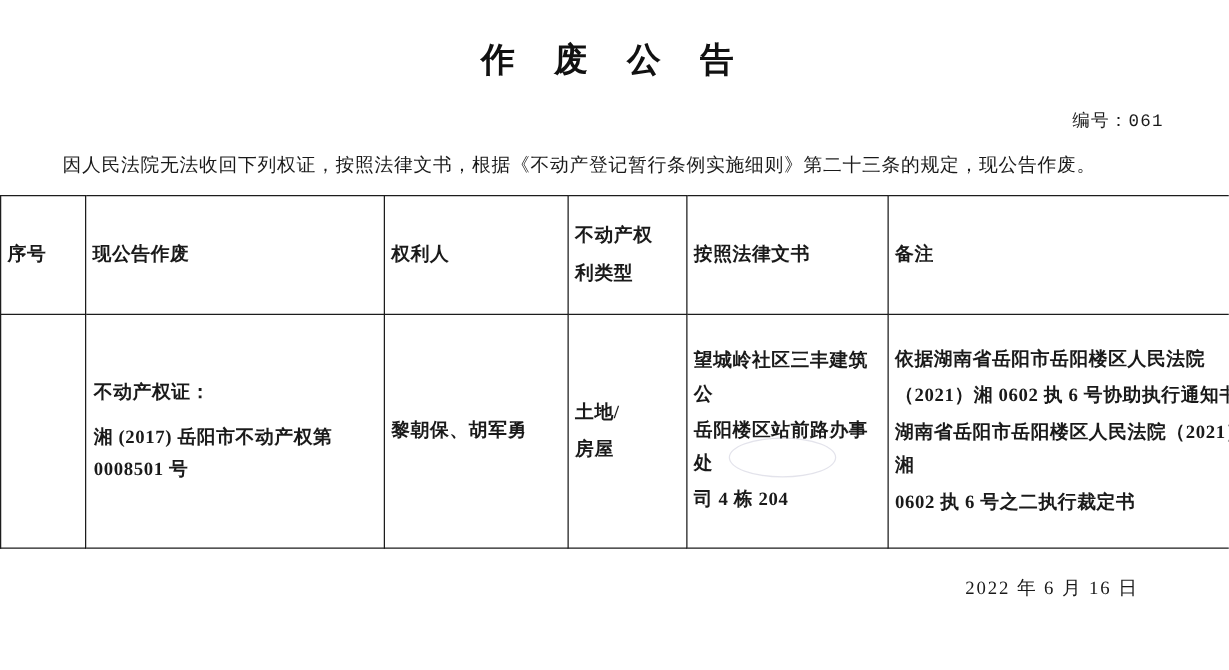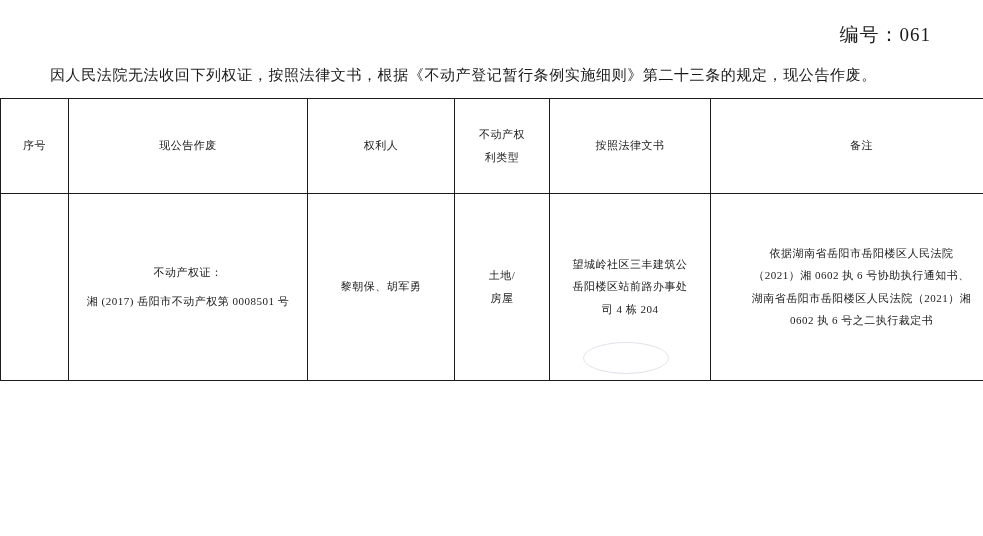--- a/index.html
+++ b/index.html
@@ -27,42 +27,43 @@
     font-weight: bold;
     letter-spacing: 11px;
     margin-top: 30px;
     color: #111;
     font-family: "DejaVu Serif", "Liberation Serif", serif;
   }
   .doc-number-row {
     text-align: right;
     padding-right: 52px;
     margin-top: 22px;
-    font-size: 19px;
+    font-size: 14px;
     letter-spacing: 1px;
+    font-family: Liberation Mono, monospace;
   }
   .intro {
     margin-top: 17px;
     padding: 0 22px 0 20px;
     font-size: 15px;
     letter-spacing: 0.6px;
     text-indent: 30px;
     line-height: 1.4;
   }
   table.main {
     margin: 12px auto 0 auto;
     border-collapse: collapse;
     width: 946px;
     table-layout: fixed;
   }
   table.main td, table.main th {
     border: 1px solid #1c1c1c;
-    font-size: 11px;
-    font-weight: normal;
-    text-align: center;
+    font-size: 15px;
+    font-weight: bold;
+    text-align: left;
     vertical-align: middle;
     padding: 4px 5px;
     line-height: 1.75;
     letter-spacing: 0.5px;
   }
   thead td {
     height: 86px;
   }
   tbody td {
     height: 178px;
@@ -103,20 +104,21 @@
     border: 1.5px solid rgba(110,110,150,0.35);
     opacity: 0.55;
     pointer-events: none;
   }
 </style>
 </head>
 <body>
 
 <div class="page">
 
+  <div class="doc-title">作 废 公 告</div>
 
   <div class="doc-number-row">编号：061</div>
 
   <div class="intro">因人民法院无法收回下列权证，按照法律文书，根据《不动产登记暂行条例实施细则》第二十三条的规定，现公告作废。</div>
 
   <table class="main">
     <thead>
       <tr>
         <td class="col-seq">序号</td>
         <td class="col-cert">现公告作废</td>
@@ -159,14 +161,15 @@
             <div>湖南省岳阳市岳阳楼区人民法院（2021）湘</div>
             <div>0602 执 6 号之二执行裁定书</div>
           </div>
         </td>
       </tr>
     </tbody>
   </table>
 
   <div class="stamp"></div>
 
+  <div class="footer-date">2022 年 6 月 16 日</div>
 
 </div>
 
 </body></html>

